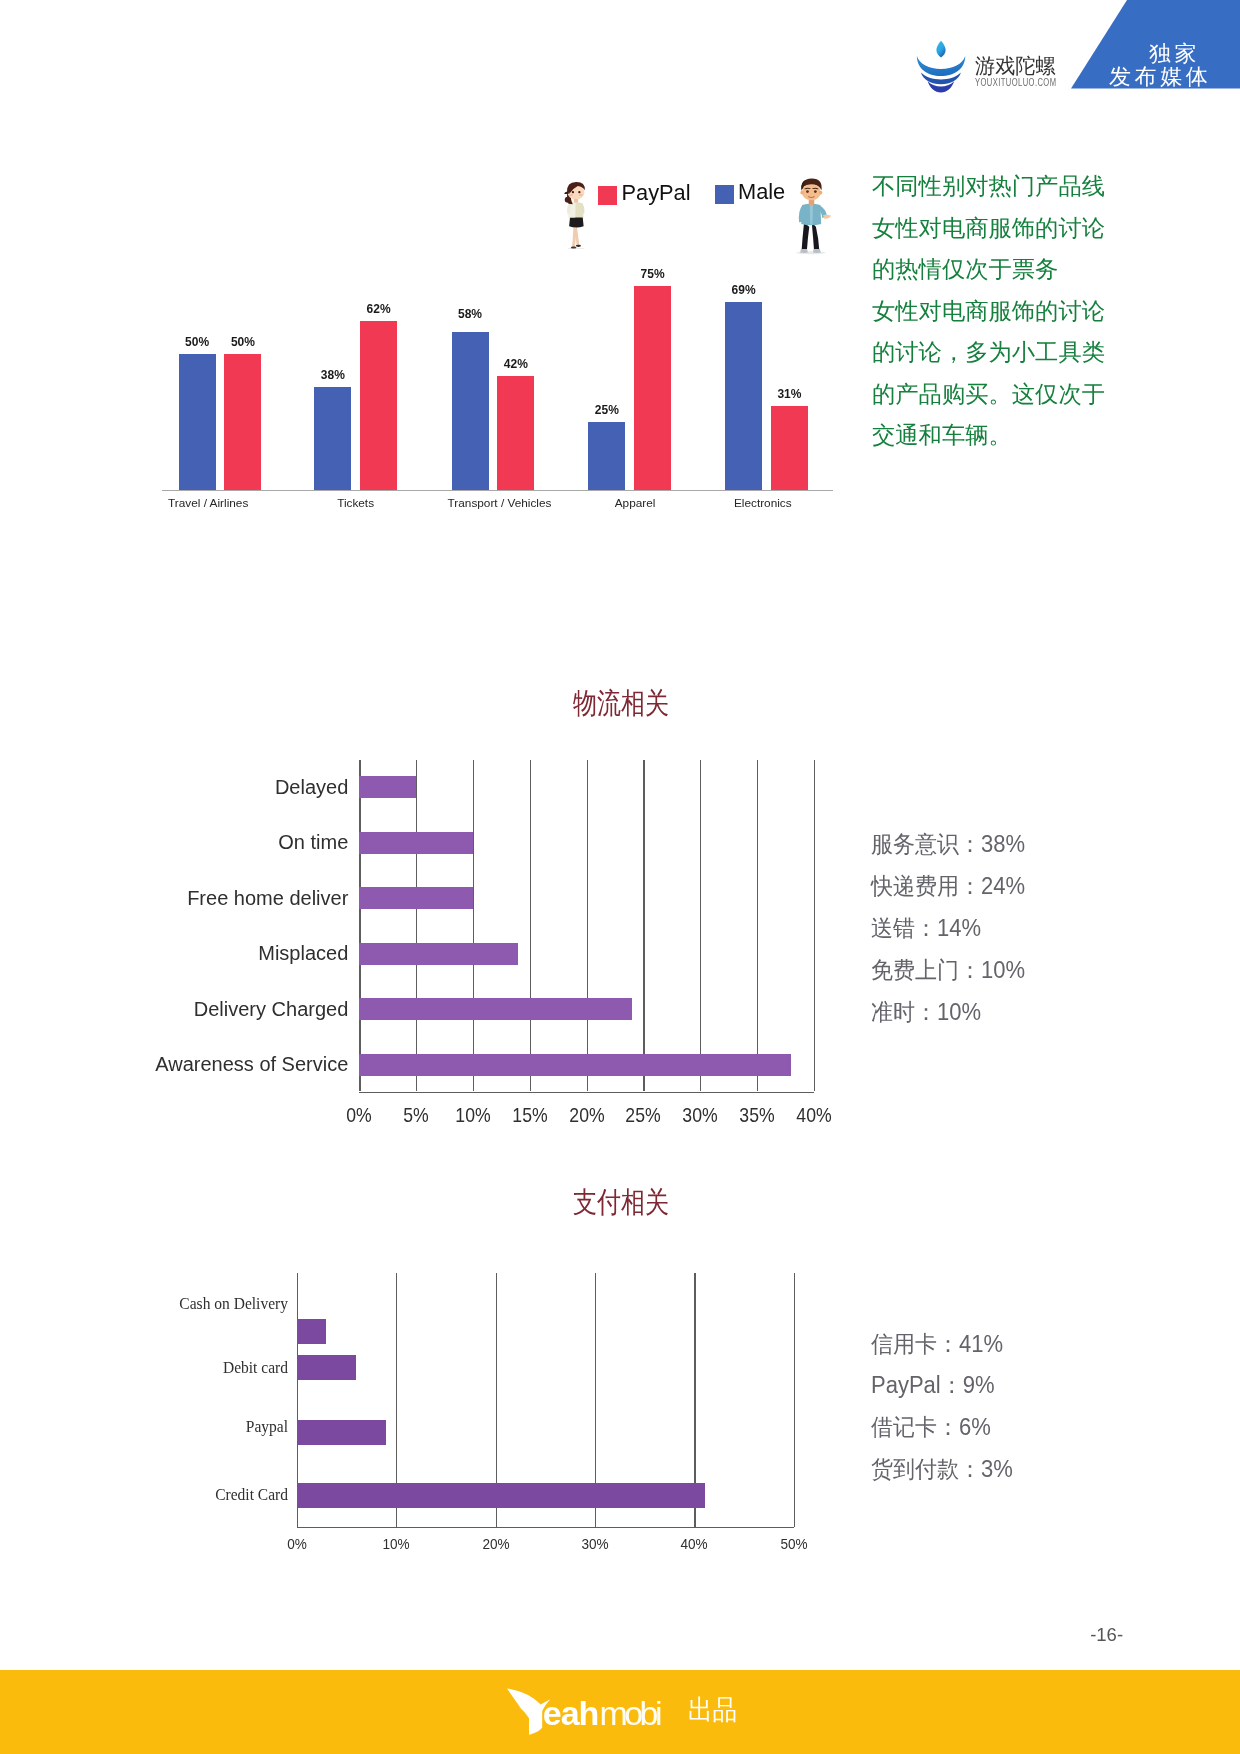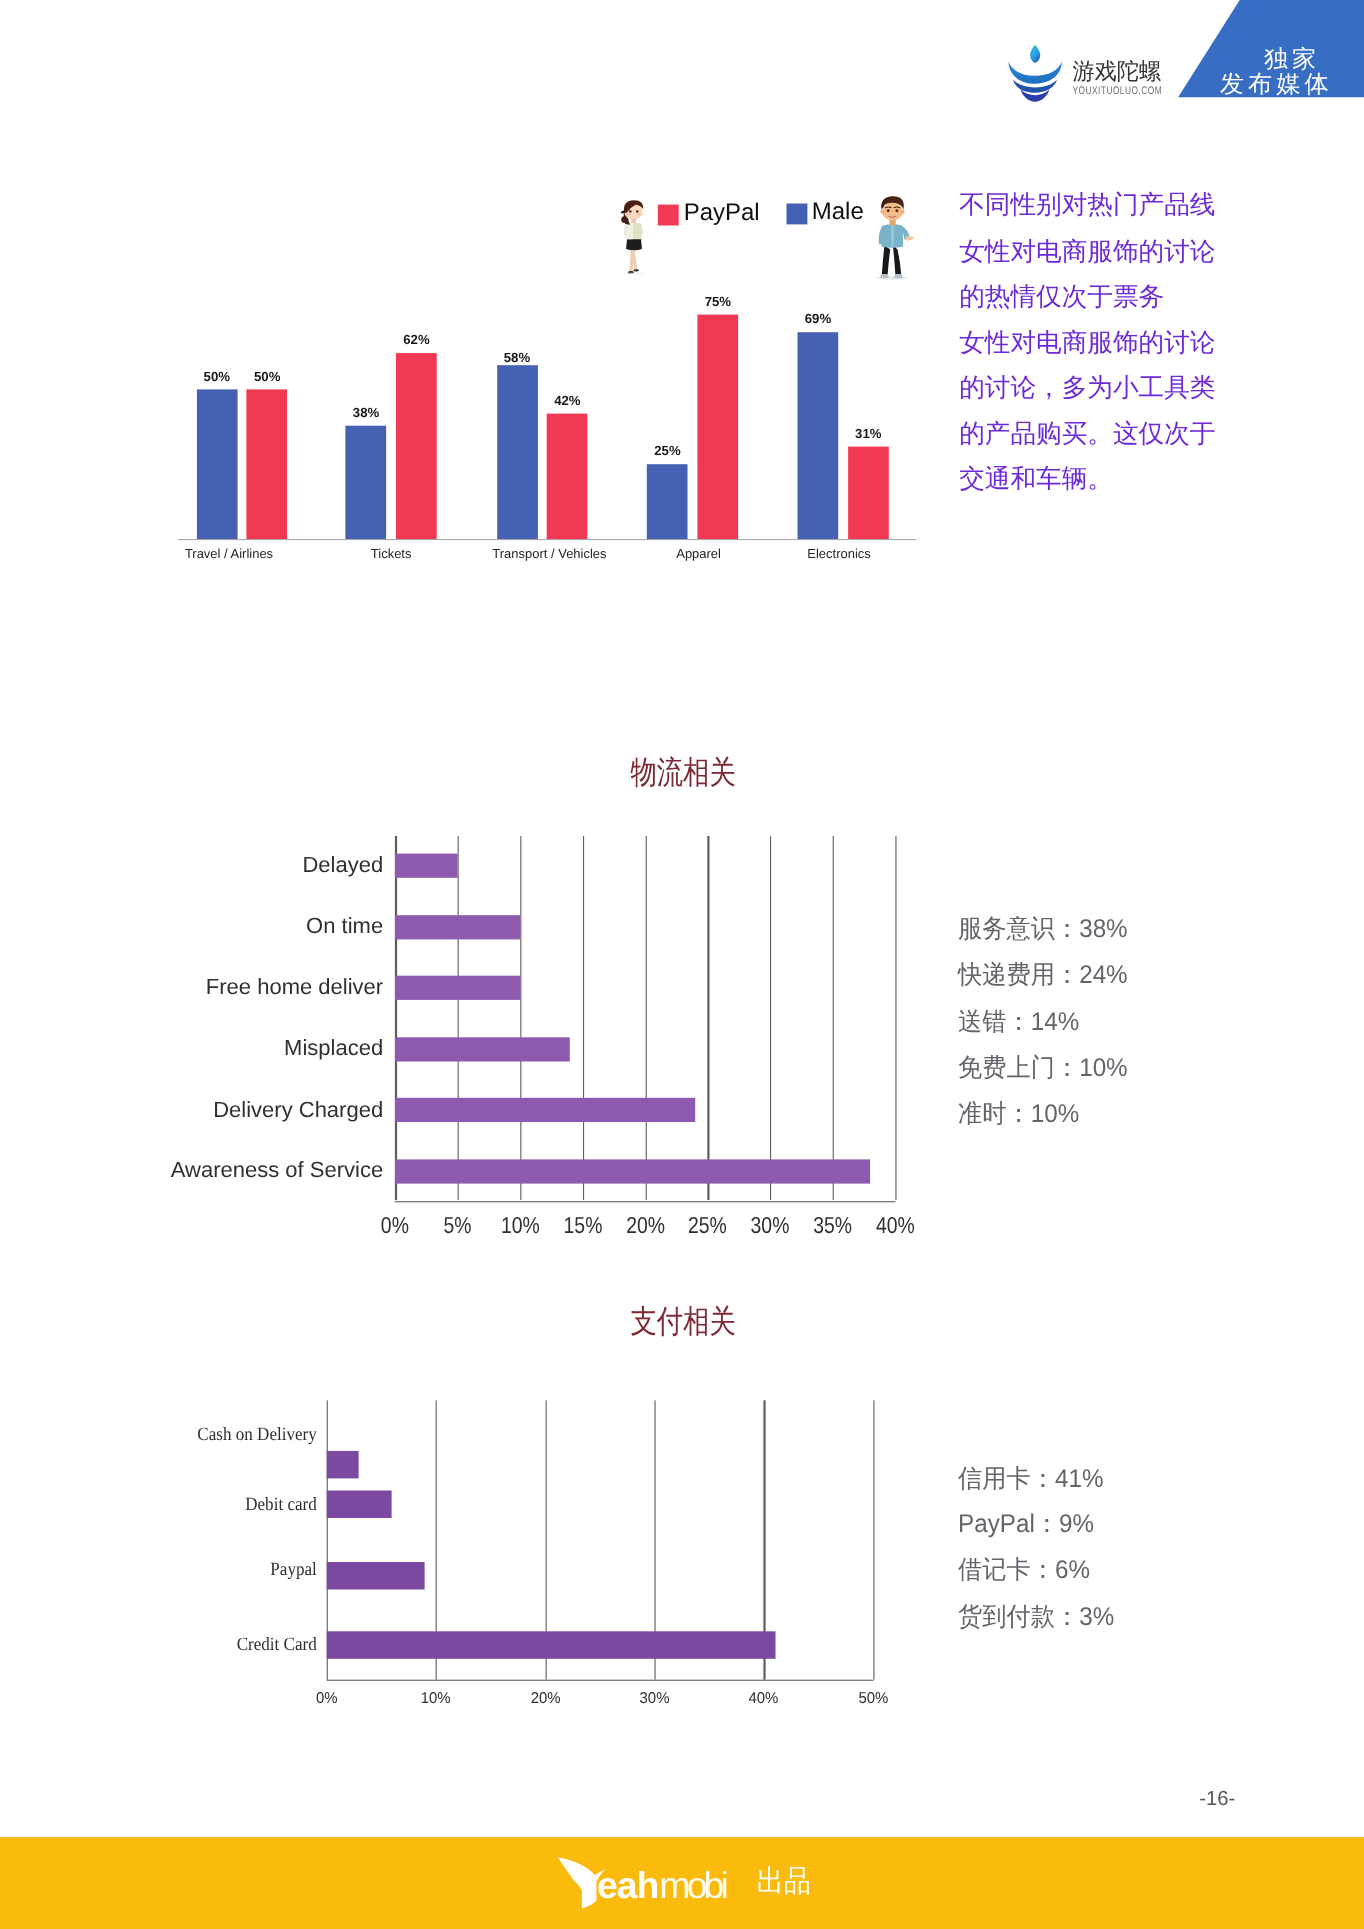--- a/index.html
+++ b/index.html
@@ -27,21 +27,21 @@
   .c1-baseline{position:absolute;left:162px;top:490.4px;width:671px;height:1.1px;background:#a9a9a9;}
   .bar{position:absolute;bottom:0;}
   .bar-lbl{position:absolute;font-size:12px;color:#1a1a1a;font-weight:700;text-align:center;line-height:13px;
        font-family:"Liberation Sans",sans-serif;}
   .cat-lbl{position:absolute;font-size:11.8px;color:#262626;text-align:center;white-space:nowrap;line-height:13px;}
 
   .legend-sw{position:absolute;width:19px;height:19px;}
   .legend-tx{position:absolute;font-size:21.8px;color:#111;white-space:nowrap;line-height:22px;}
 
   
-  .note{position:absolute;color:#6d28d9;font-size:23.3px;line-height:41.5px;letter-spacing:0px;font-weight:200;}
+  .note{position:absolute;color:#15803d;font-size:23.3px;line-height:41.5px;letter-spacing:0px;font-weight:200;}
 
   
   .banner{position:absolute;left:277.5px;top:578px;width:685px;height:68px;background:#b78ece;}
   .banner span{position:absolute;left:0;top:0;width:685px;height:68px;line-height:68px;
        text-align:center;color:#fff;font-size:28px;letter-spacing:1.3px;text-indent:1.3px;font-weight:300;}
 
   
   .sec-title{position:absolute;font-size:29px;color:#7d2833;letter-spacing:0px;
        text-align:center;line-height:30px;transform:scaleX(0.826);transform-origin:center top;}
 
@@ -112,21 +112,21 @@
     <div id="c1-bars">
         <div class="bar" style="left: 178.6px; top: 353.8px; width: 37px; height: 136.6px; background: rgb(69, 97, 180);"></div>
         <div class="bar-lbl" style="left: 166.6px; top: 336px; width: 61px;">50%</div>
         <div class="bar" style="left: 224.4px; top: 353.8px; width: 37px; height: 136.6px; background: rgb(242, 57, 83);"></div>
         <div class="bar-lbl" style="left: 212.4px; top: 336px; width: 61px;">50%</div>
         <div class="bar" style="left: 314.3px; top: 386.584px; width: 37px; height: 103.816px; background: rgb(69, 97, 180);"></div>
         <div class="bar-lbl" style="left: 302.3px; top: 368.784px; width: 61px;">38%</div>
         <div class="bar" style="left: 360.1px; top: 321.016px; width: 37px; height: 169.384px; background: rgb(242, 57, 83);"></div>
         <div class="bar-lbl" style="left: 348.1px; top: 303.216px; width: 61px;">62%</div>
         <div class="bar" style="left: 451.5px; top: 331.944px; width: 37px; height: 158.456px; background: rgb(69, 97, 180);"></div>
-        <div class="bar-lbl" style="left: 439.5px; top: 319px; width: 61px;">58%</div>
+        <div class="bar-lbl" style="left: 439.5px; top: 308px; width: 61px;">58%</div>
         <div class="bar" style="left: 497.3px; top: 375.656px; width: 37px; height: 114.744px; background: rgb(242, 57, 83);"></div>
         <div class="bar-lbl" style="left: 485.3px; top: 357.856px; width: 61px;">42%</div>
         <div class="bar" style="left: 588.3px; top: 422.1px; width: 37px; height: 68.3px; background: rgb(69, 97, 180);"></div>
         <div class="bar-lbl" style="left: 576.3px; top: 404.3px; width: 61px;">25%</div>
         <div class="bar" style="left: 634.1px; top: 285.5px; width: 37px; height: 204.9px; background: rgb(242, 57, 83);"></div>
         <div class="bar-lbl" style="left: 622.1px; top: 267.7px; width: 61px;">75%</div>
         <div class="bar" style="left: 725.1px; top: 301.892px; width: 37px; height: 188.508px; background: rgb(69, 97, 180);"></div>
         <div class="bar-lbl" style="left: 713.1px; top: 284.092px; width: 61px;">69%</div>
         <div class="bar" style="left: 770.9px; top: 405.708px; width: 37px; height: 84.692px; background: rgb(242, 57, 83);"></div>
         <div class="bar-lbl" style="left: 758.9px; top: 387.908px; width: 61px;">31%</div>

